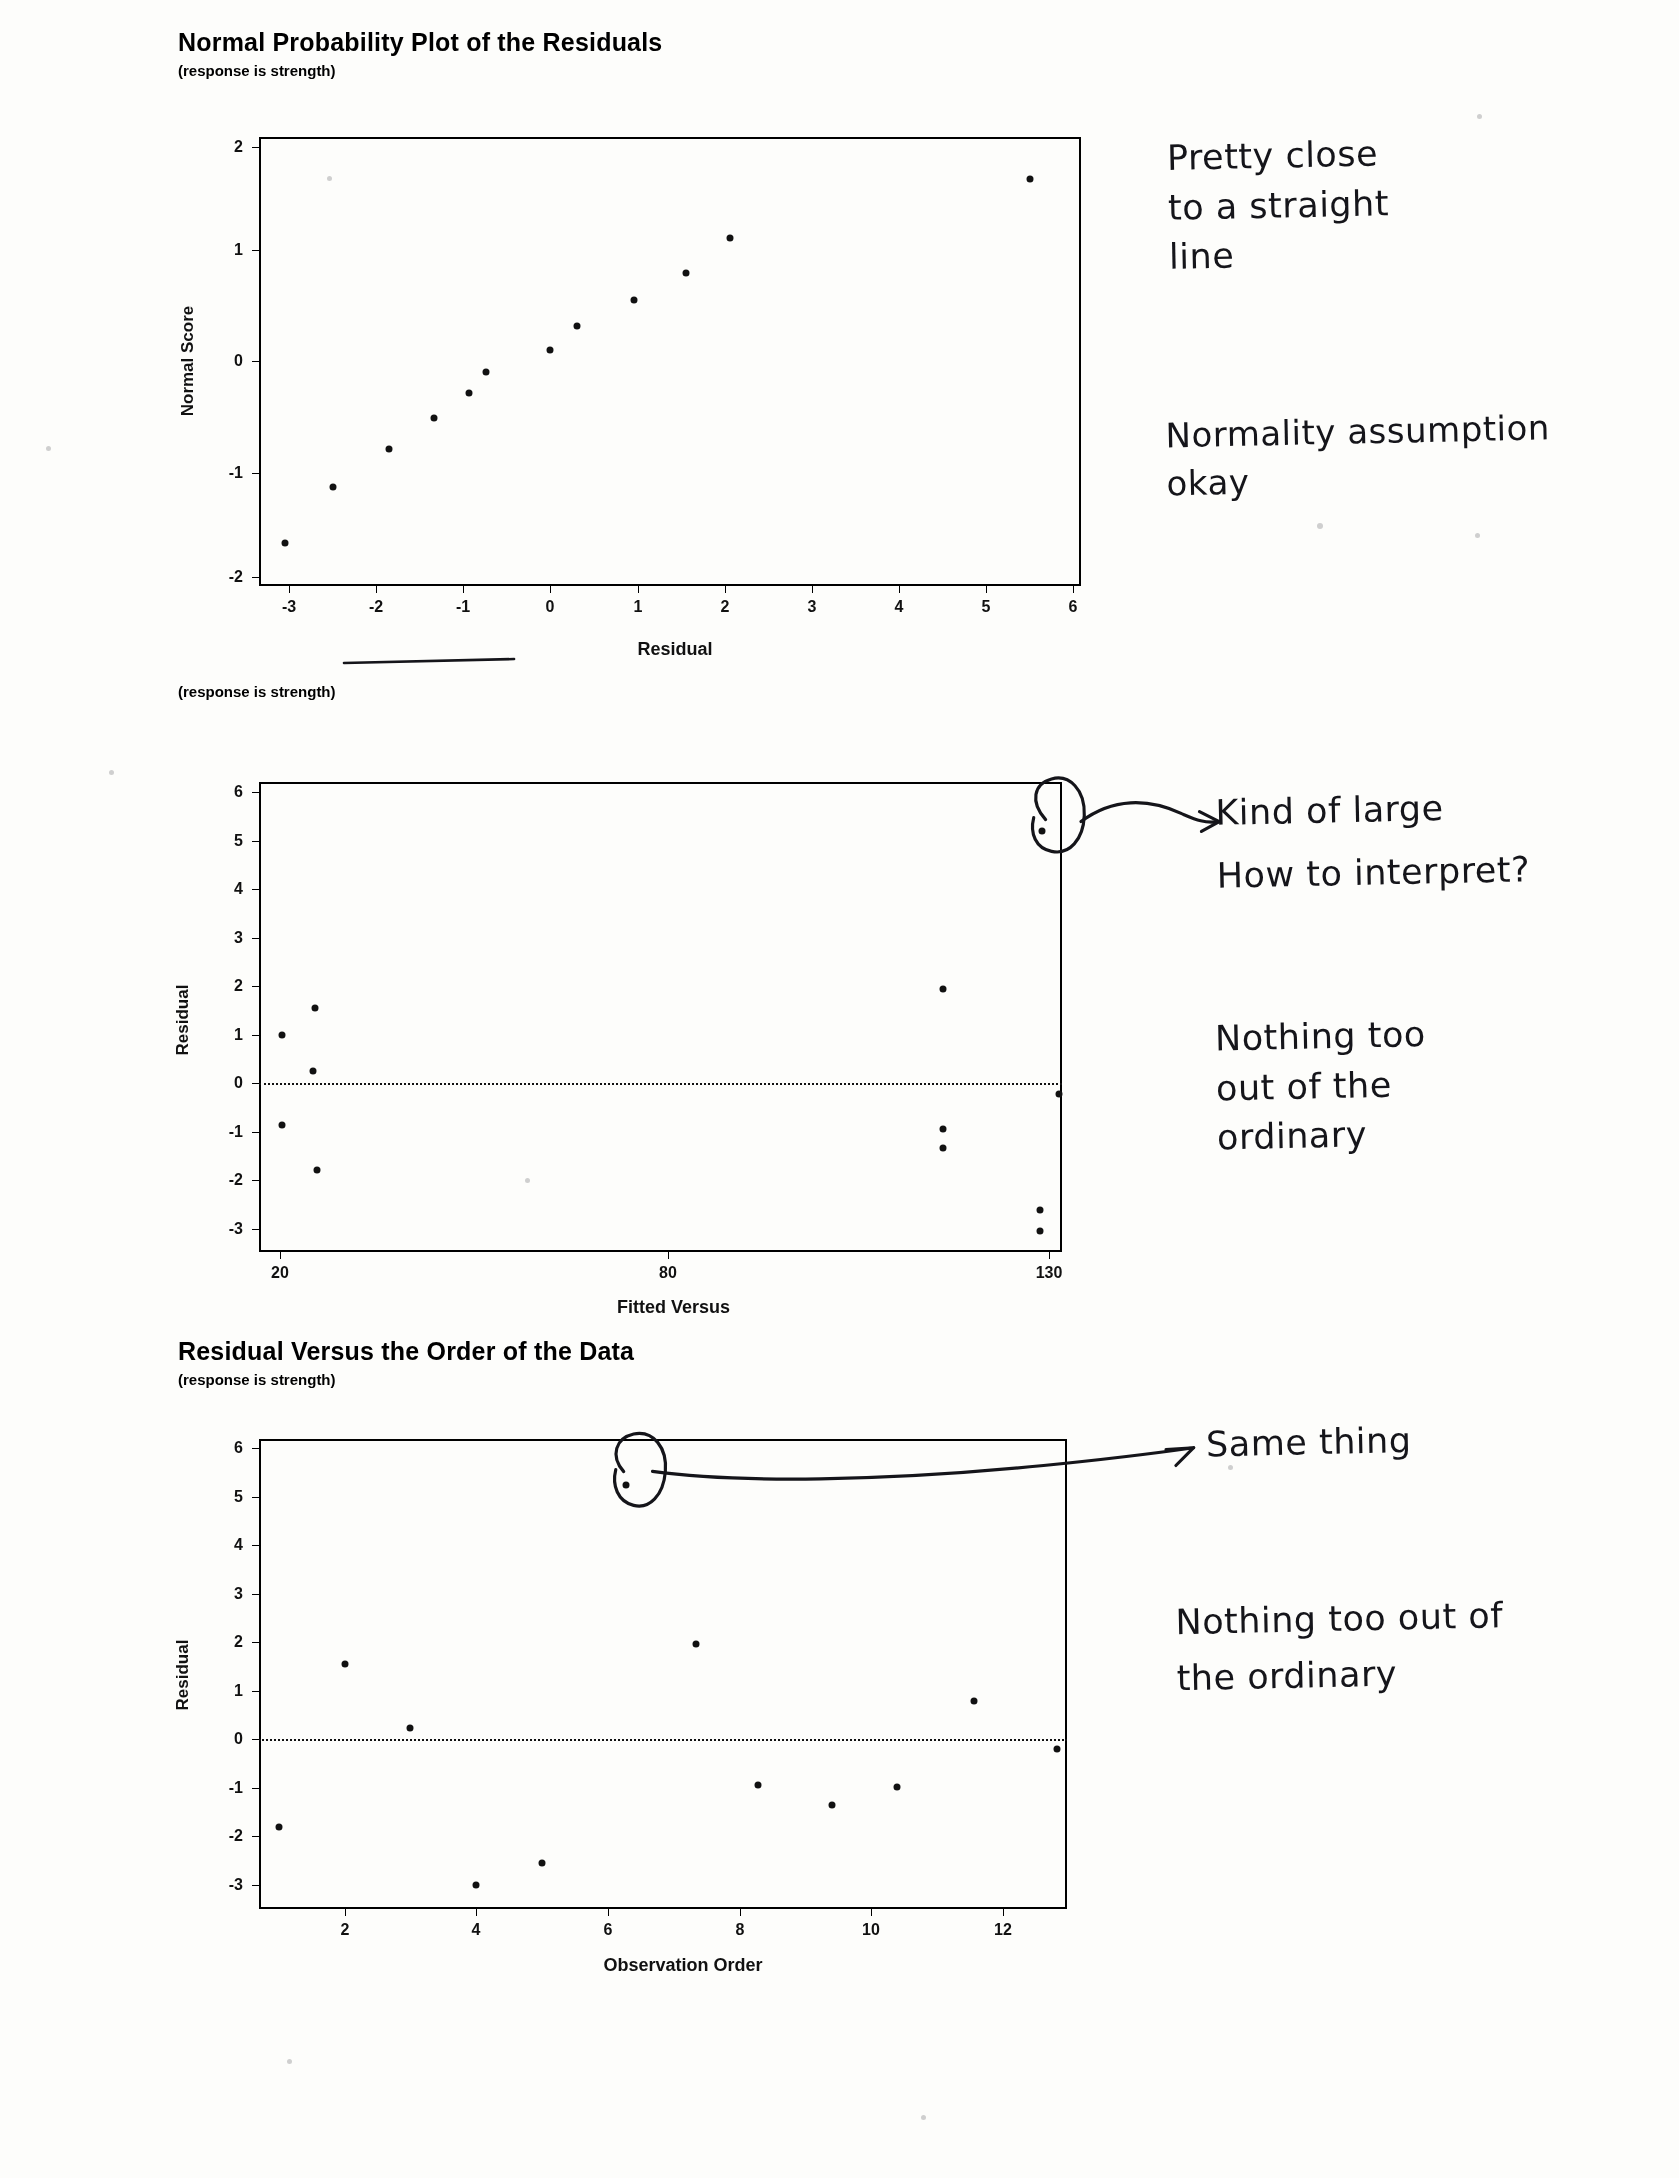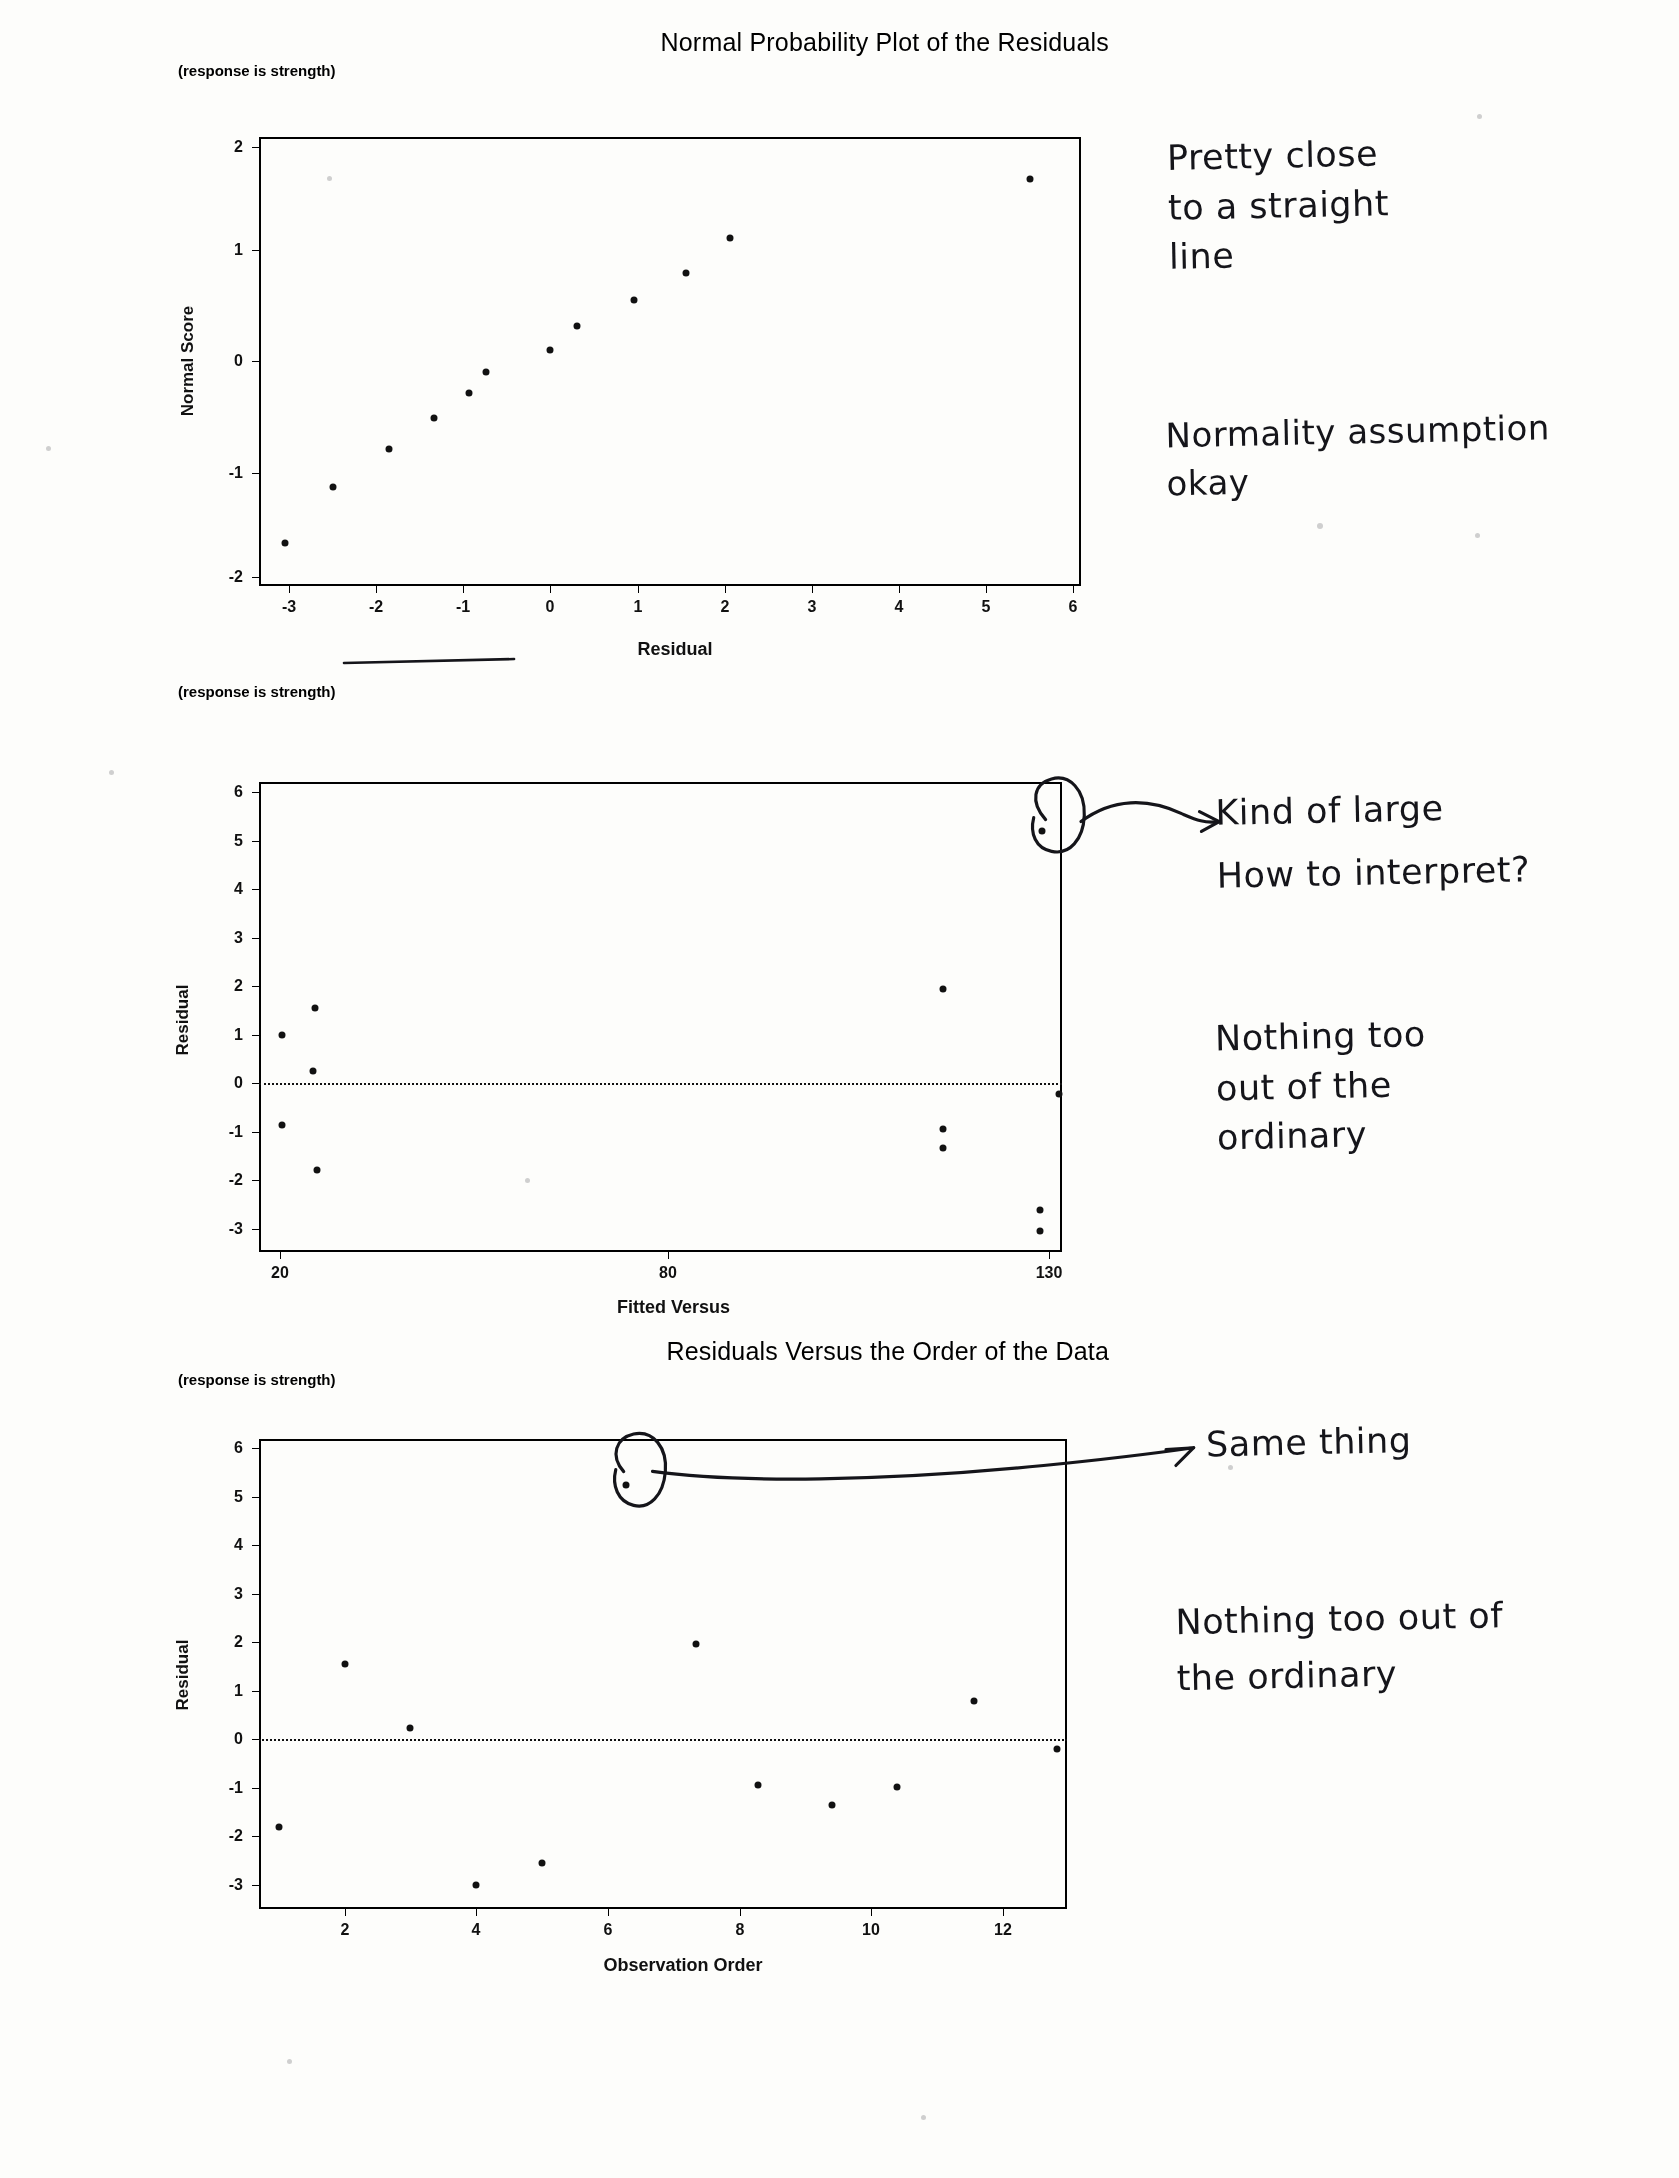--- a/index.html
+++ b/index.html
@@ -19,23 +19,23 @@
     position: absolute;
     inset: 0;
     background: #fdfdfb;
   }
 
   
   .chart-block {
     position: absolute;
   }
   .chart-title {
-    text-align: right;
+    text-align: left;
     font-size: 25px;
-    font-weight: normal;
+    font-weight: bold;
     color: #000;
     letter-spacing: 0.2px;
   }
   .chart-subtitle {
     text-align: left;
     font-size: 15px;
     font-weight: bold;
     color: #000;
     margin-top: 5px;
   }
@@ -262,21 +262,21 @@
     <div class="pt" style="left:1040px;top:1210px;"></div>
     <div class="pt" style="left:1040px;top:1231px;"></div>
     <div class="pt" style="left:1059px;top:1094px;"></div>
 
     <svg class="annot-svg" style="left:990px;top:772px;width:139px;height:119px;" viewBox="0 0 140 120">
       <path d="M56 48 C40 30 44 12 62 7 C80 2 96 18 95 44 C94 68 80 84 62 80 C46 77 40 62 44 46" fill="none" stroke="#15151a" stroke-width="3.2" stroke-linecap="round"></path>
     </svg>
   </div>
 
   <div class="chart-block" style="left:178px;top:1337px;width:931px;">
-    <div class="chart-title">Residuals Versus the Order of the Data</div>
+    <div class="chart-title">Residual Versus the Order of the Data</div>
     <div class="chart-subtitle">(response is strength)</div>
   </div>
 
   <div class="plot-wrap" style="left:0;top:0;position:absolute;width:1679px;height:2178px;">
 
     <div class="plot-area" style="left:259px;top:1439px;width:808px;height:470px;"></div>
 
     <div class="axis-label-y" style="left:94px;top:1665px;width:178px;text-align:center;">Residual</div>
 
     <div class="tick-y" style="left:193px;top:1448px;width:50px;">6</div>

